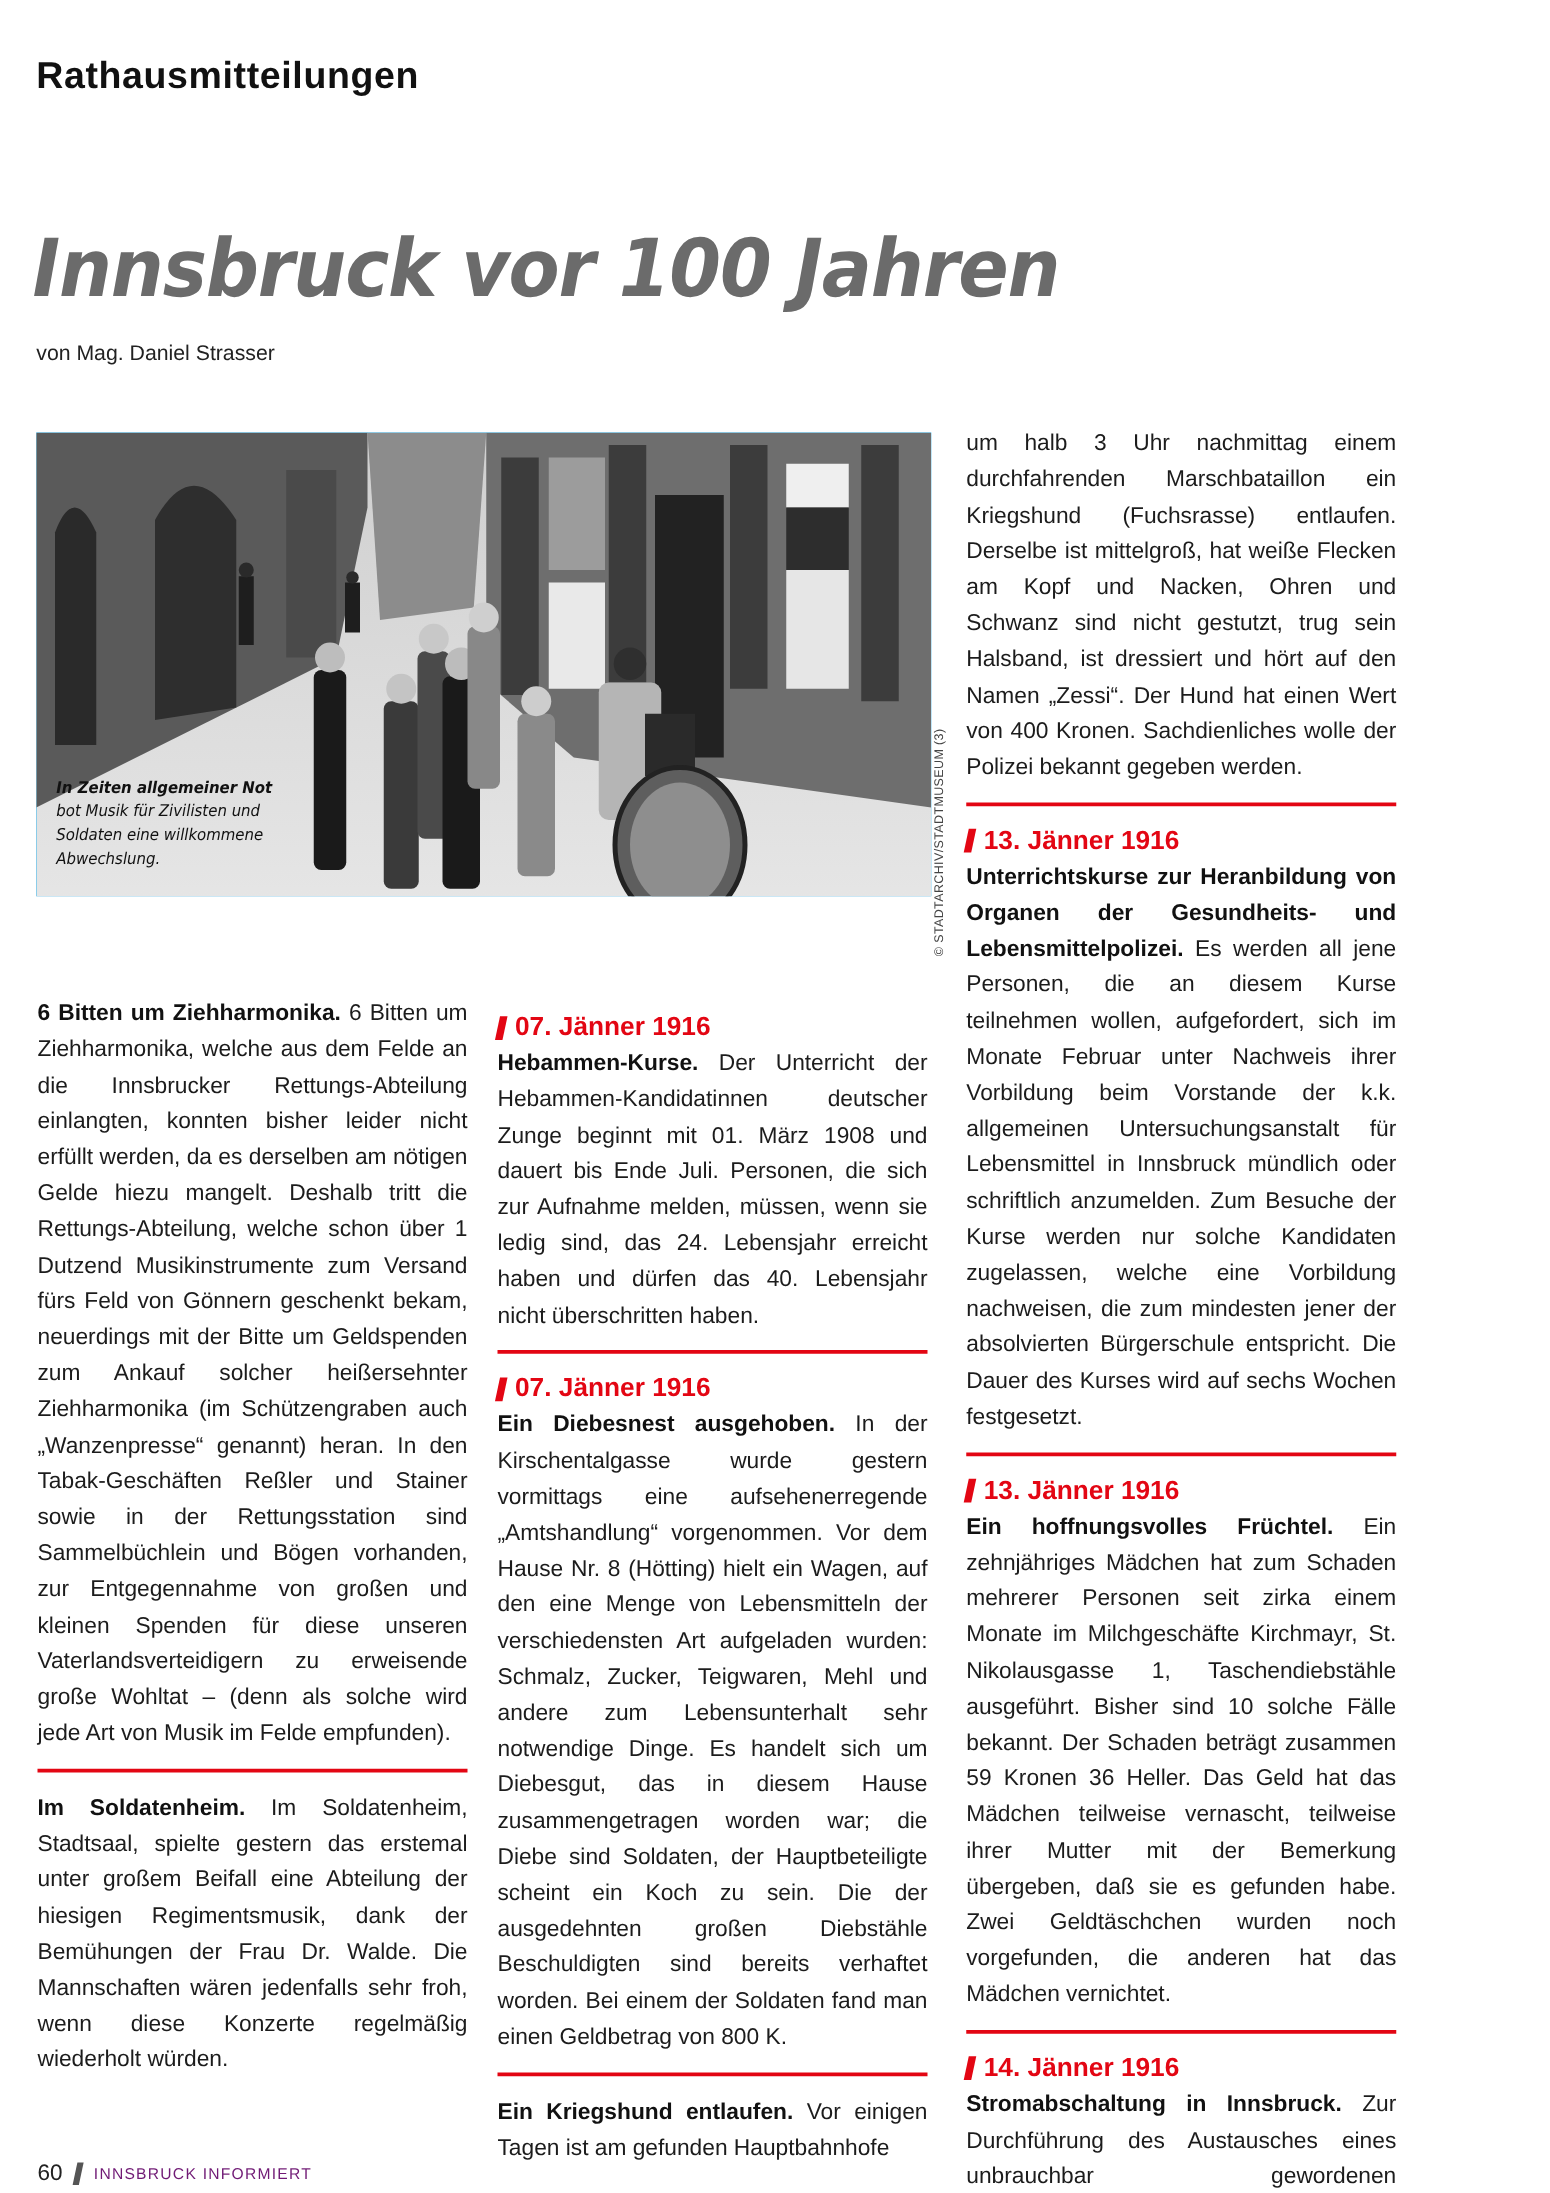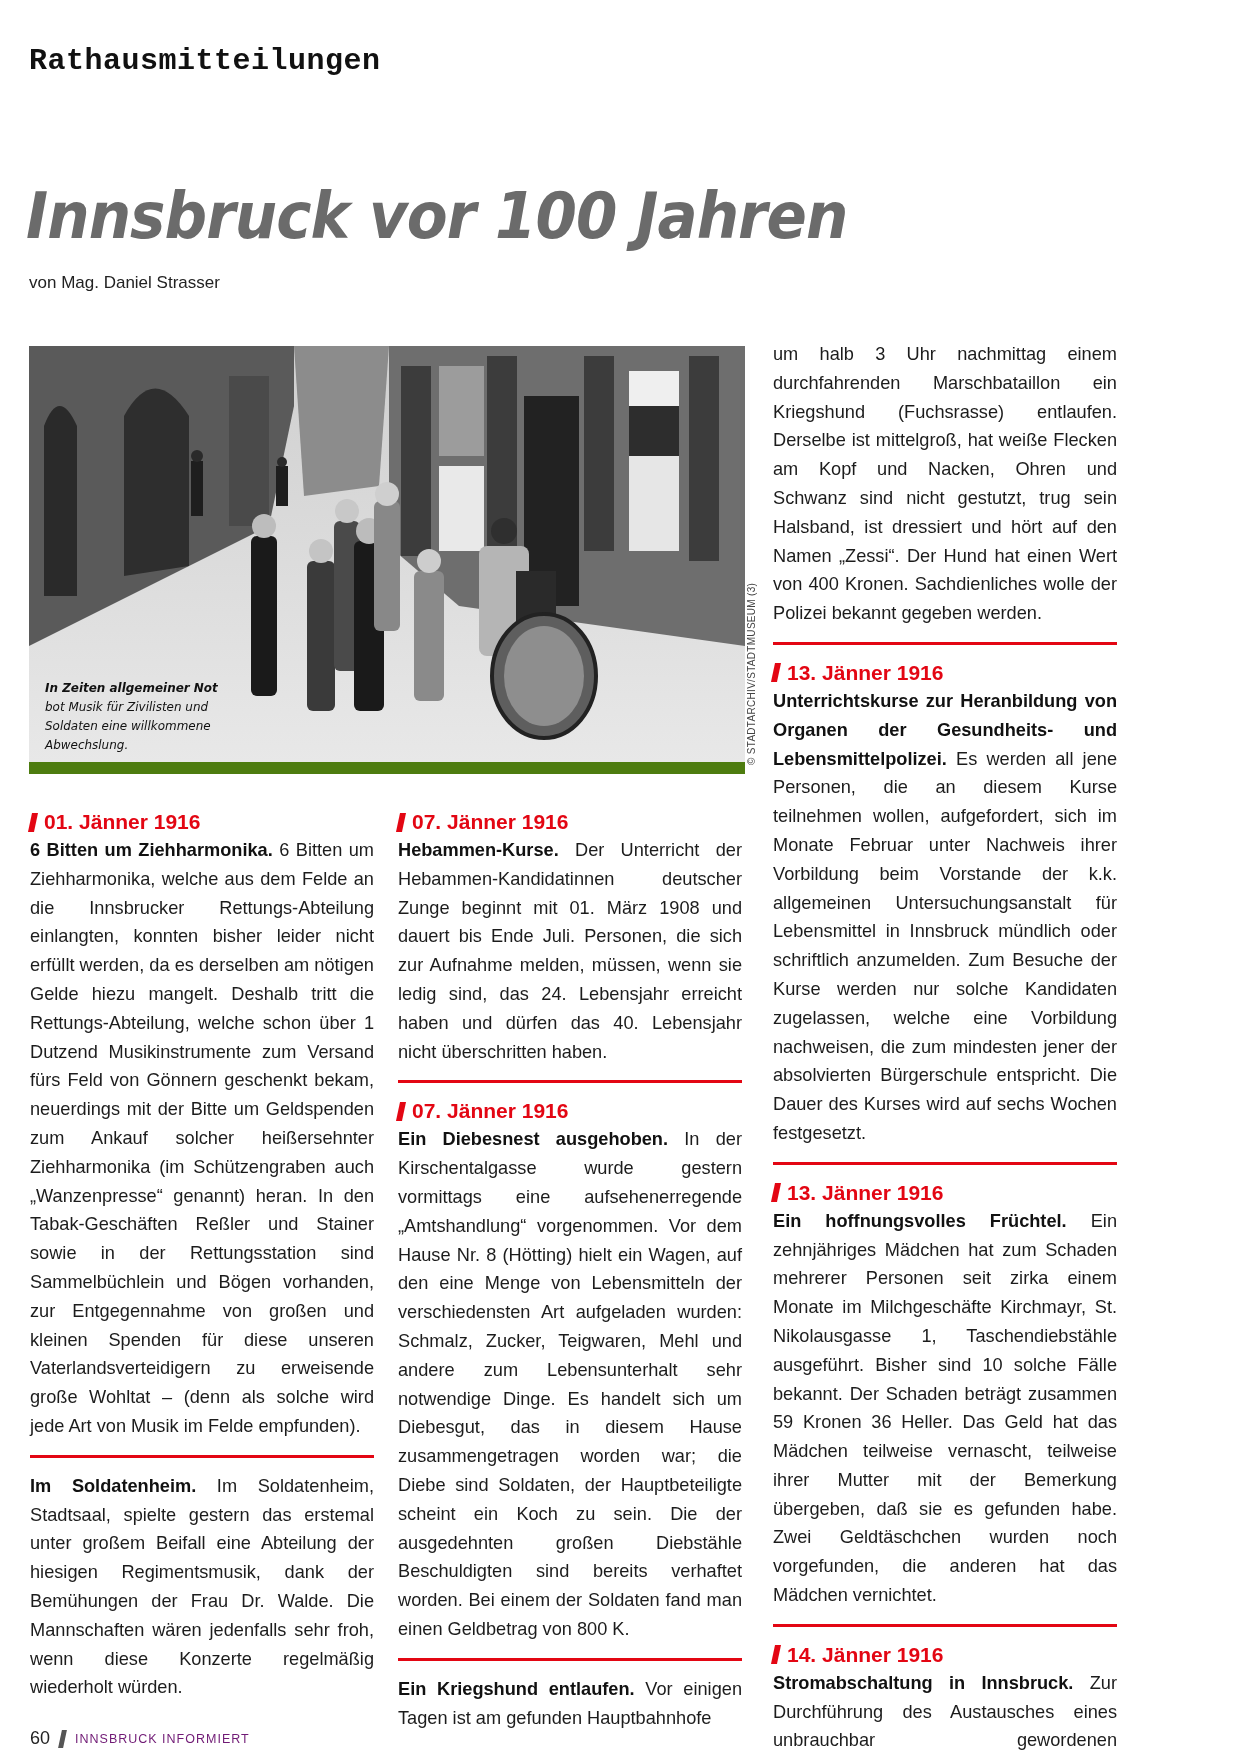--- a/index.html
+++ b/index.html
@@ -2,36 +2,36 @@
 <html><head>
 <meta charset="utf-8">
 <style>
   html, body { margin: 0; padding: 0; background: #ffffff; }
   body {
     width: 1240px; height: 1754px; position: relative; overflow: hidden;
     font-family: "Liberation Sans", "DejaVu Sans", sans-serif; color: #1a1a1a;
   }
   .section-label {
     position: absolute; left: 29px; top: 44px;
-    font-family: Liberation Mono, monospace; font-weight: bold;
+    font-family: Liberation Sans, sans-serif; font-weight: bold;
     font-size: 30px; letter-spacing: 0.5px; color: #111; text-align: right;
   }
   .title {
     position: absolute; left: 26px; top: 184px;
     font-family: "DejaVu Sans", sans-serif; font-style: italic; font-weight: bold;
     font-size: 64px; color: #6b6b6b; letter-spacing: -1px; line-height: 1;
     transform: scaleX(0.93); transform-origin: left top;
   }
   .byline {
     position: absolute; left: 29px; top: 273px;
     font-size: 17px; color: #222;
   }
   .photo {
-    position: absolute; left: 29px; top: 346px; width: 716px; height: 428px;
-    overflow: hidden; background: #4d7c0f;
+    position: absolute; left: 29px; top: 346px; width: 716px; height: 371px;
+    overflow: hidden; background: #0ea5e9;
   }
   .photo svg { position: absolute; left: 0; top: 0; }
   .caption {
     position: absolute; left: 16px; bottom: 20px; width: 210px;
     font-family: "DejaVu Sans", sans-serif; font-style: italic;
     font-size: 13px; line-height: 19px; color: #111;
     transform: scaleX(0.92); transform-origin: left top;
   }
   .caption b { font-weight: bold; }
   .credit {
@@ -132,24 +132,20 @@
   </svg>
   <div class="caption">
     <b>In Zeiten allgemeiner Not</b><br>
     <span>bot Musik für Zivilisten und Soldaten eine willkommene Abwechslung.</span>
   </div>
 </div>
 <div class="credit">© STADTARCHIV/STADTMUSEUM (3)</div>
 
 <div class="col col1">
   <div class="entry">
-    <div class="date">
-        <span class="slash"></span>
-        <span>01. Jänner 1916</span>
-      </div>
     <p class="body-text"><b>6 Bitten um Ziehharmonika.</b><span> 6 Bitten um Ziehharmonika, welche aus dem Felde an die Innsbrucker Rettungs-Abteilung einlangten, konnten bisher leider nicht erfüllt werden, da es derselben am nötigen Gelde hiezu mangelt. Deshalb tritt die Rettungs-Abteilung, welche schon über 1 Dutzend Musikinstrumente zum Versand fürs Feld von Gönnern geschenkt bekam, neuerdings mit der Bitte um Geldspenden zum Ankauf solcher heißersehnter Ziehharmonika (im Schützengraben auch „Wanzenpresse“ genannt) heran. In den Tabak-Geschäften Reßler und Stainer sowie in der Rettungsstation sind Sammelbüchlein und Bögen vorhanden, zur Entgegennahme von großen und kleinen Spenden für diese unseren Vaterlandsverteidigern zu erweisende große Wohltat – (denn als solche wird jede Art von Musik im Felde empfunden).</span></p>
   </div>
   <div class="rule"></div>
   <div class="entry">
     <p class="body-text"><b>Im Soldatenheim.</b><span> Im Soldatenheim, Stadtsaal, spielte gestern das erstemal unter großem Beifall eine Abteilung der hiesigen Regimentsmusik, dank der Bemühungen der Frau Dr. Walde. Die Mannschaften wären jedenfalls sehr froh, wenn diese Konzerte regelmäßig wiederholt würden.</span></p>
   </div>
 </div>
 
 <div class="col col2">
   <div class="entry">

